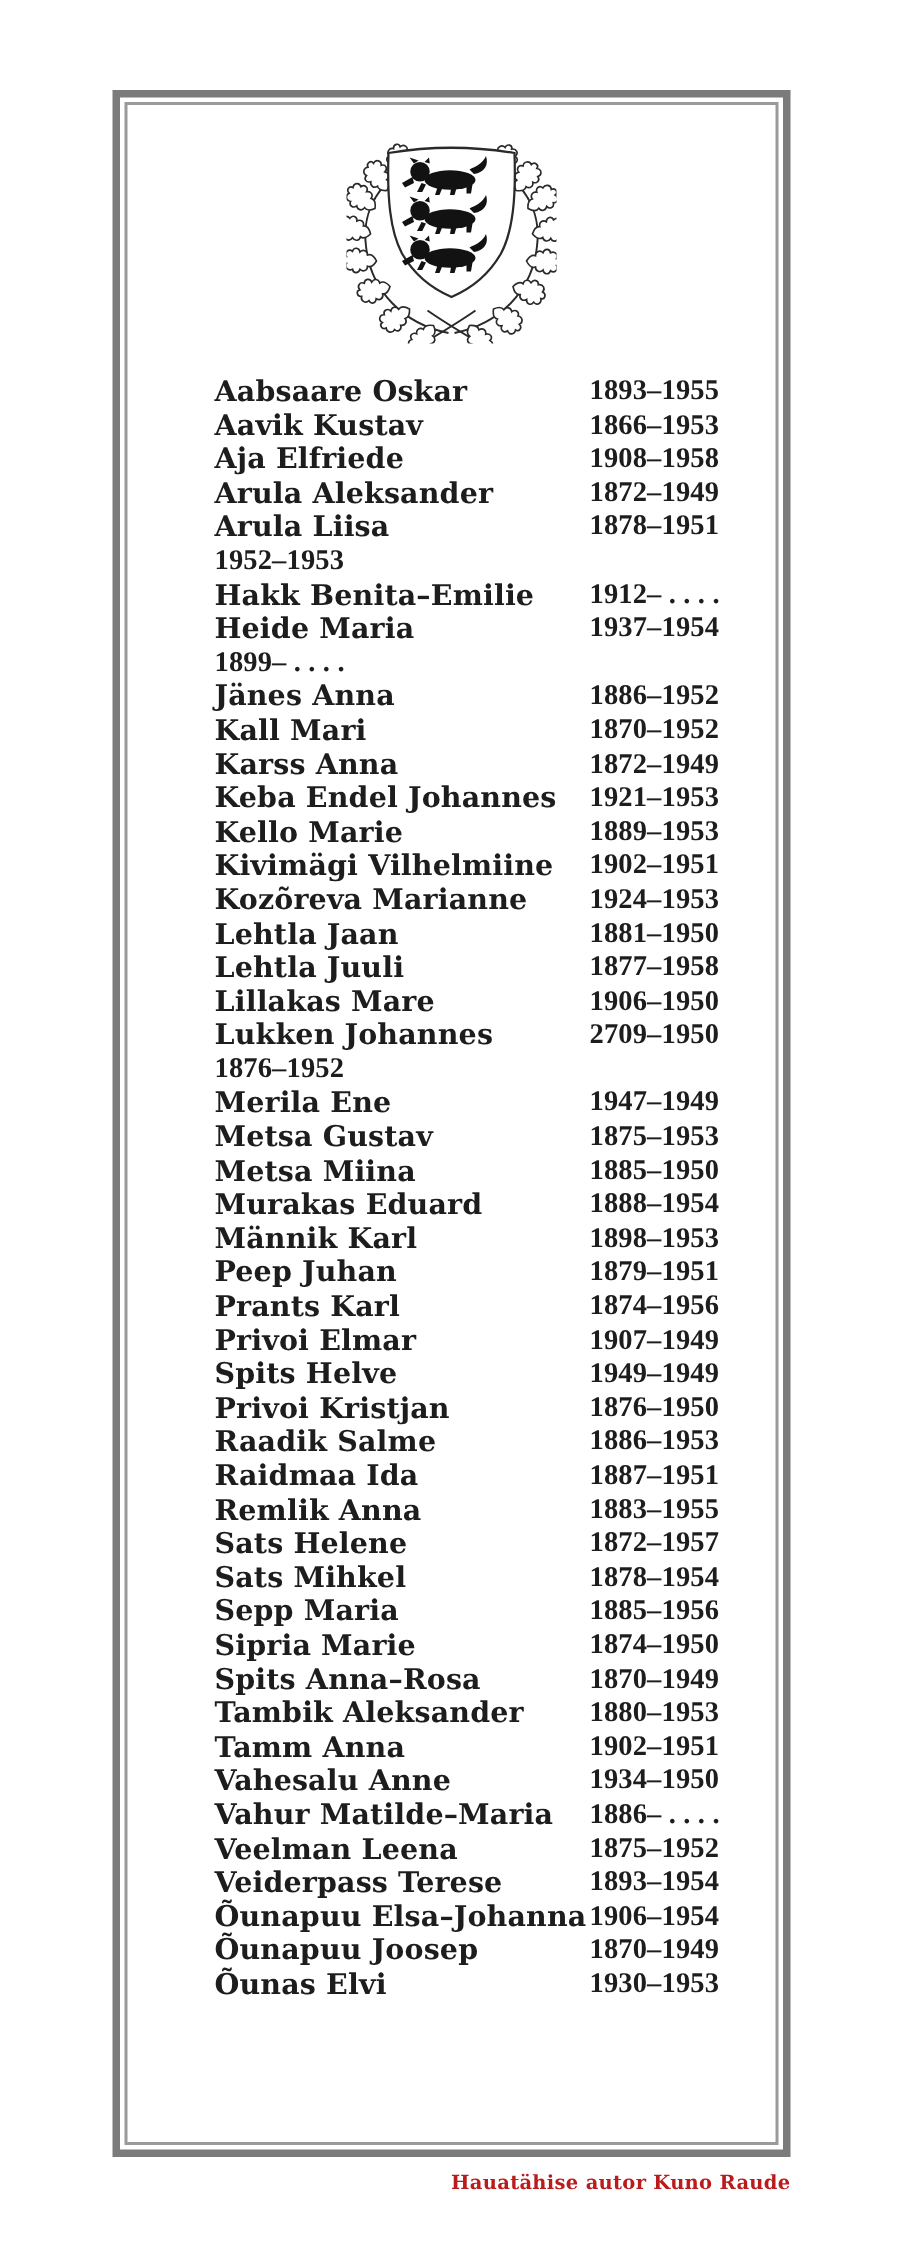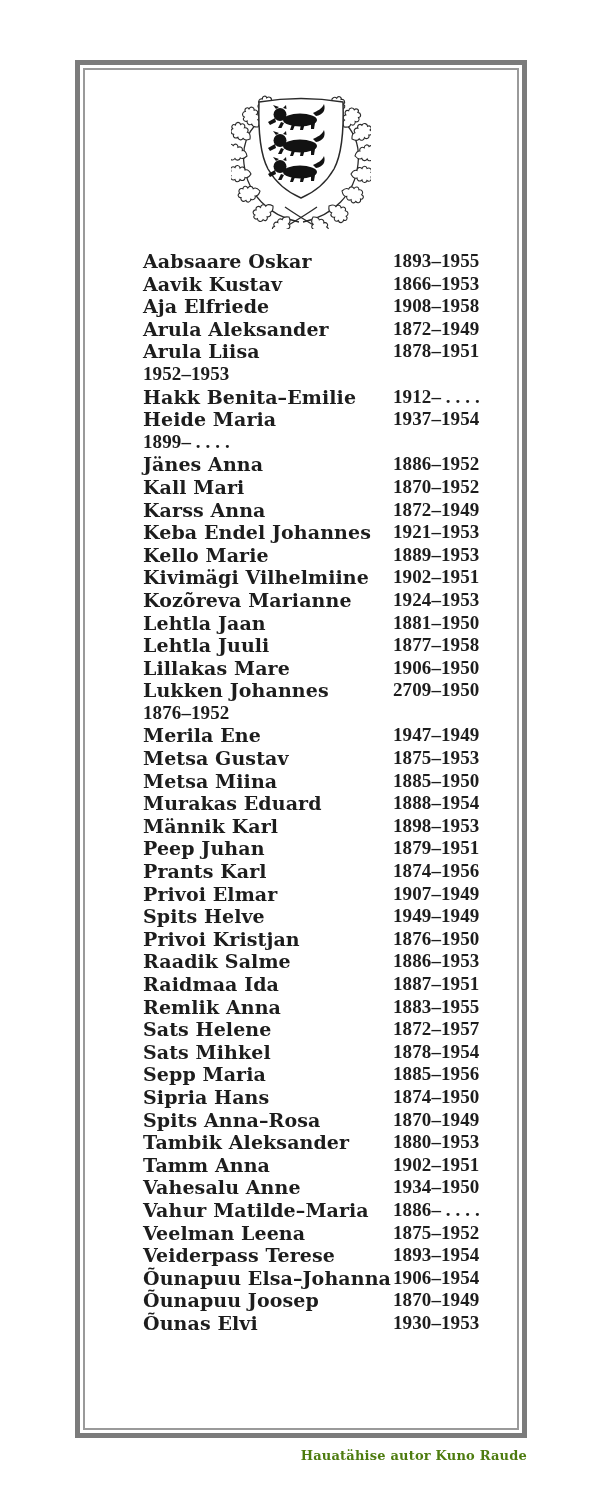--- a/index.html
+++ b/index.html
@@ -41,21 +41,21 @@
     letter-spacing: 0.1px;
   }
   .row .name { flex: none; width: 250px; }
   .row .years { flex: none; font-family: Liberation Serif, serif; }
   .caption {
     position: absolute;
     top: 1448px;
     right: 73px;
     font-size: 13px;
     font-weight: bold;
-    color: #4d7c0f;
+    color: #b91c1c;
     letter-spacing: 0.2px;
   }
   .coa-line { fill: none; stroke: #2a2a2a; stroke-width: 1.3; }
   .coa-shield { fill: #ffffff; stroke: #2a2a2a; stroke-width: 1.5; }
   .coa-lion { fill: #121212; }
   .coa-leaf { fill: #ffffff; stroke: #2a2a2a; stroke-width: 1.1; }
 </style>
 </head>
 <body>
 
@@ -294,21 +294,21 @@
           <span class="years">1878–1954</span>
         </div>
 
         <div class="row">
           <span class="name">Sepp Maria</span>
           <span class="years">1885–1956</span>
         </div>
 
 
         <div class="row">
-          <span class="name">Sipria Hans</span>
+          <span class="name">Sipria Marie</span>
           <span class="years">1874–1950</span>
         </div>
 
         <div class="row">
           <span class="name">Spits Anna–Rosa</span>
           <span class="years">1870–1949</span>
         </div>
 
         <div class="row">
           <span class="name">Tambik Aleksander</span>

